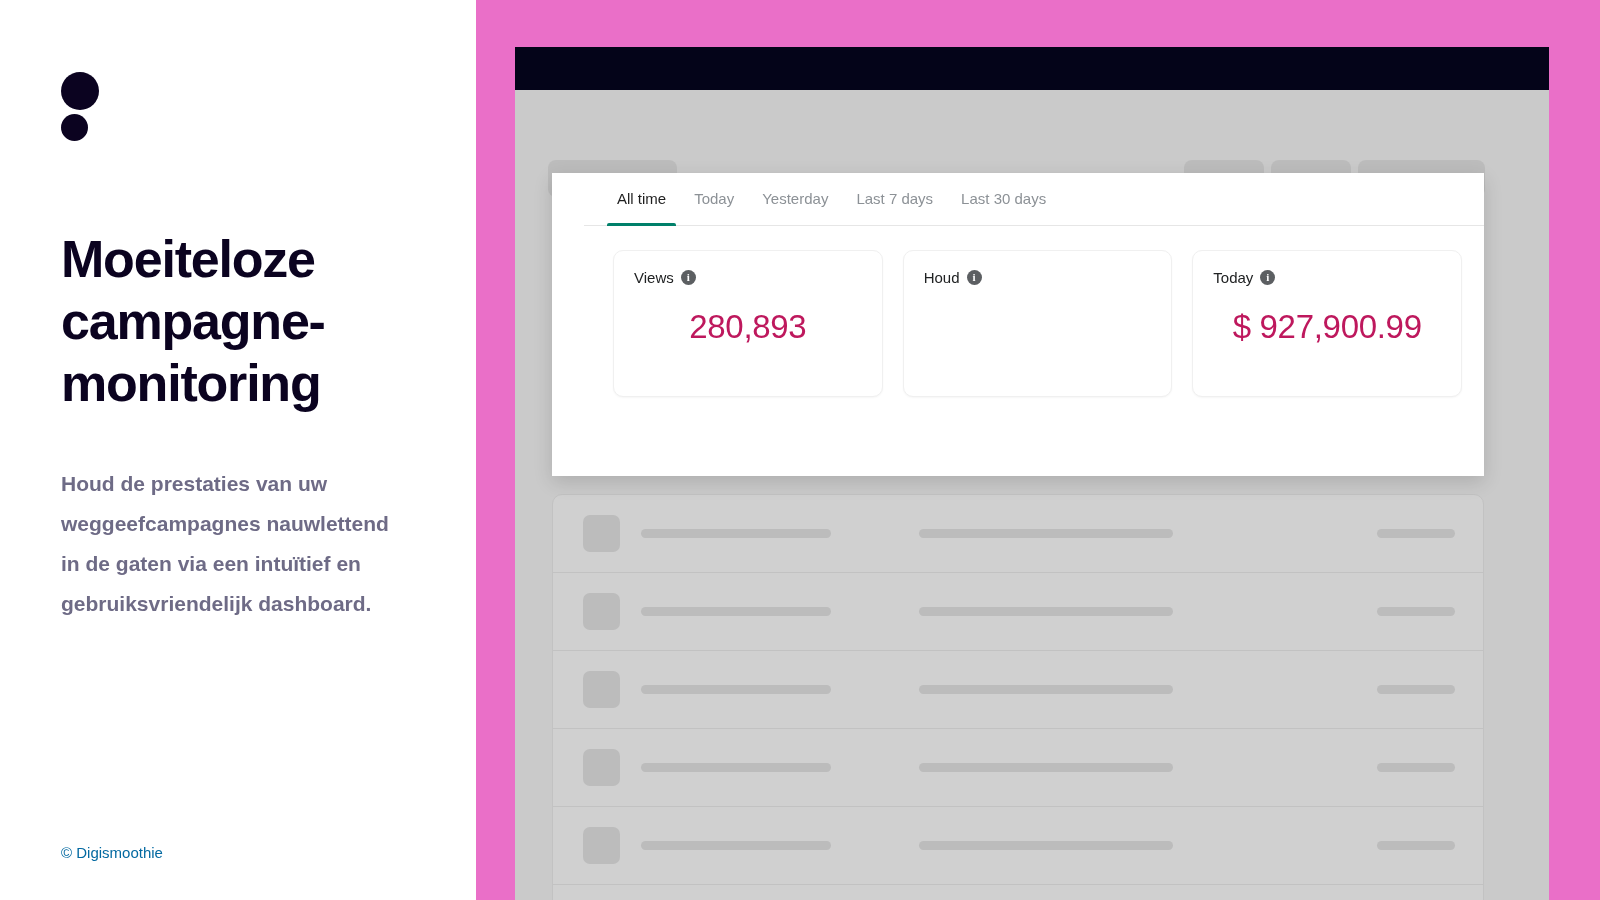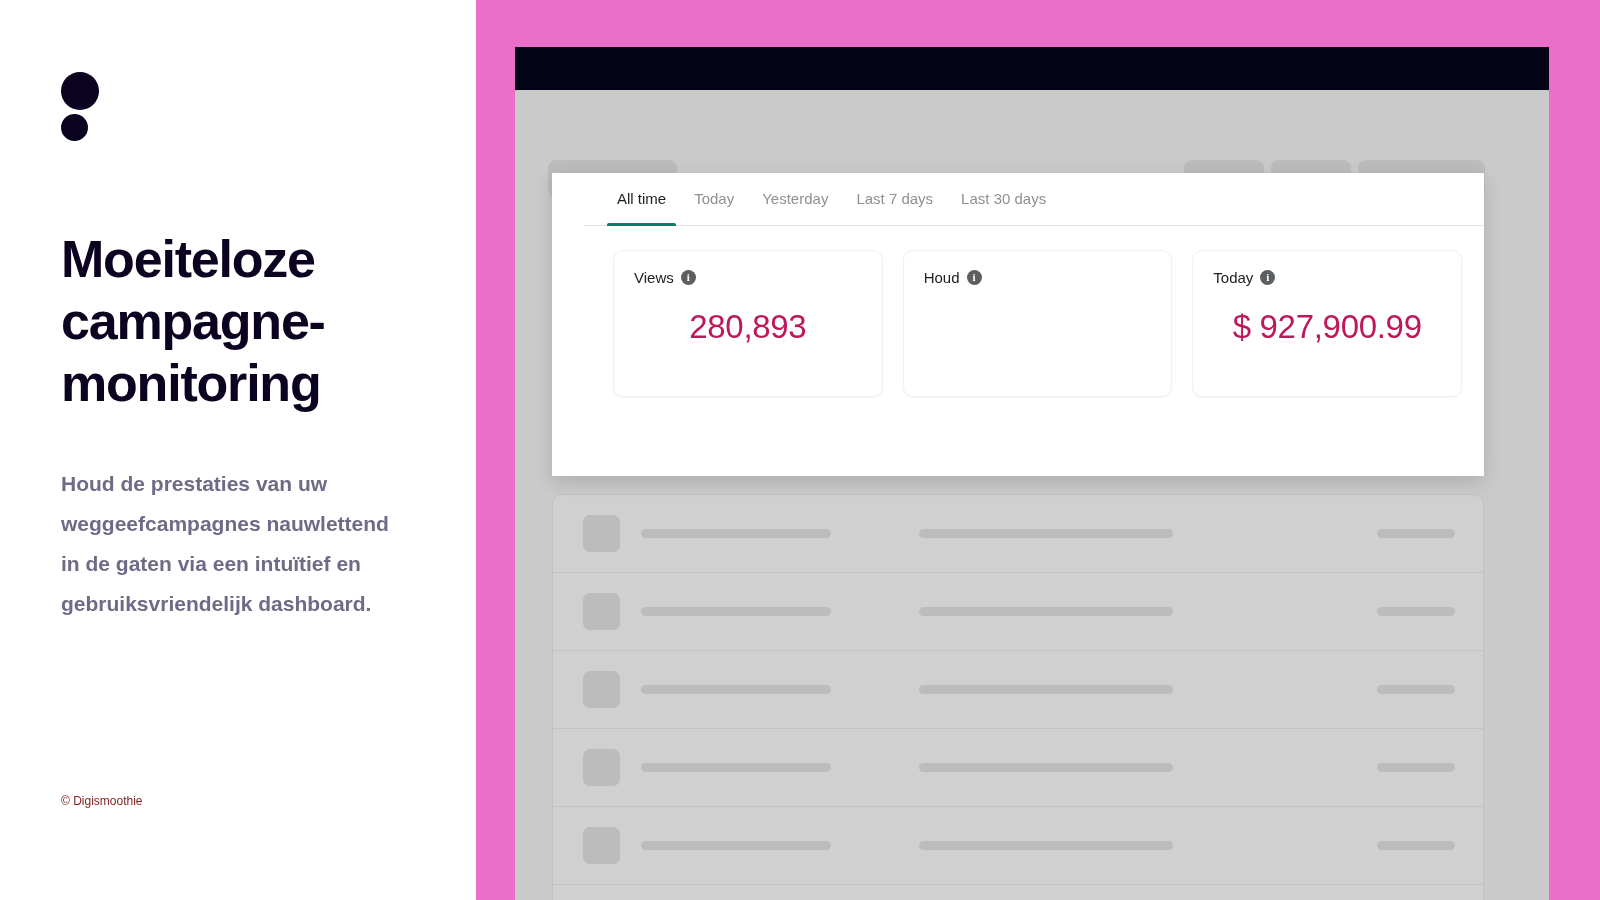--- a/index.html
+++ b/index.html
@@ -40,23 +40,23 @@
   }
   .subcopy {
     position:absolute; left:61px; top:464px;
     width:340px;
     font-size:21px;
     line-height:40px;
     font-weight:700;
     color:#6e6b86;
   }
   .copyright {
-    position:absolute; left:61px; top:794px;
-    font-size:12px;
-    color:#7f1d1d;
+    position:absolute; left:61px; top:844px;
+    font-size:15px;
+    color:#0369a1;
   }
 
   
   .pink-bg {
     position:absolute; left:466px; top:0;
     width:1134px; height:900px;
     background:#ea6fc8;
     z-index:1;
   }
 

